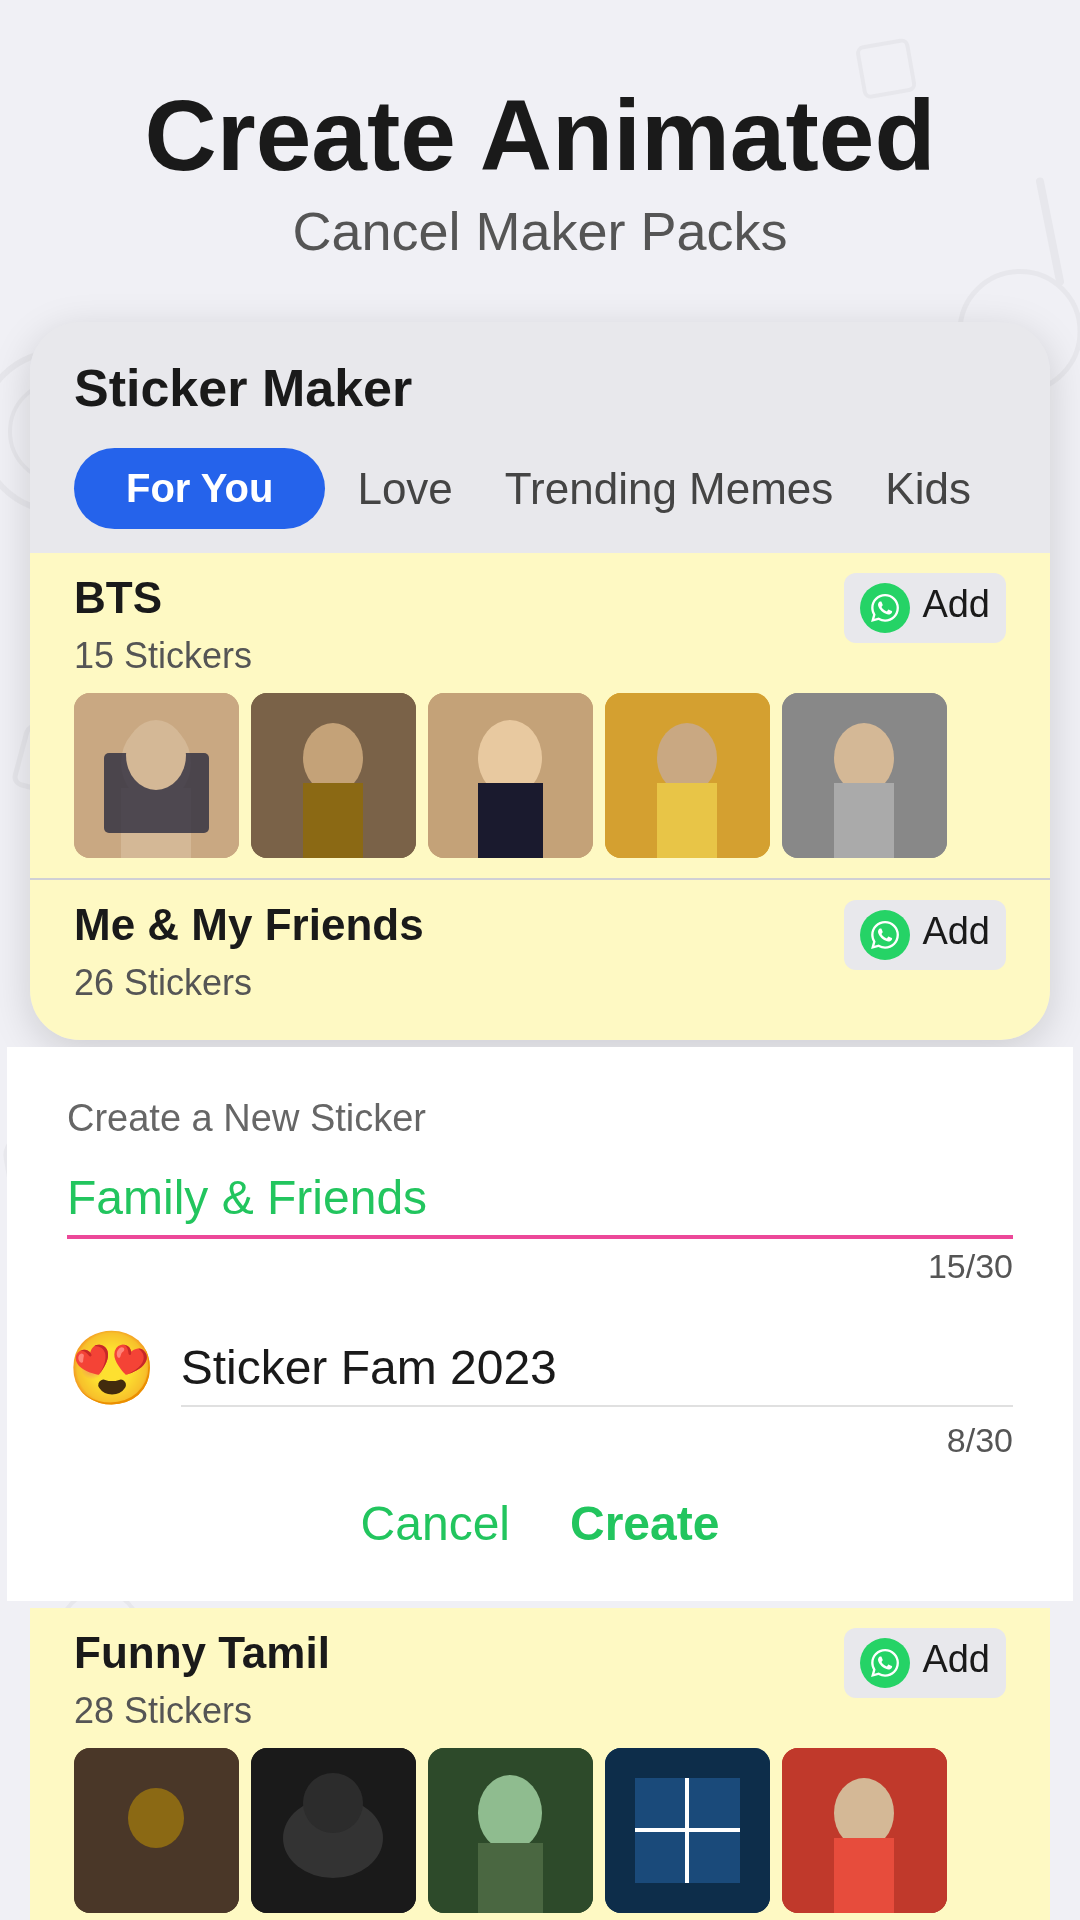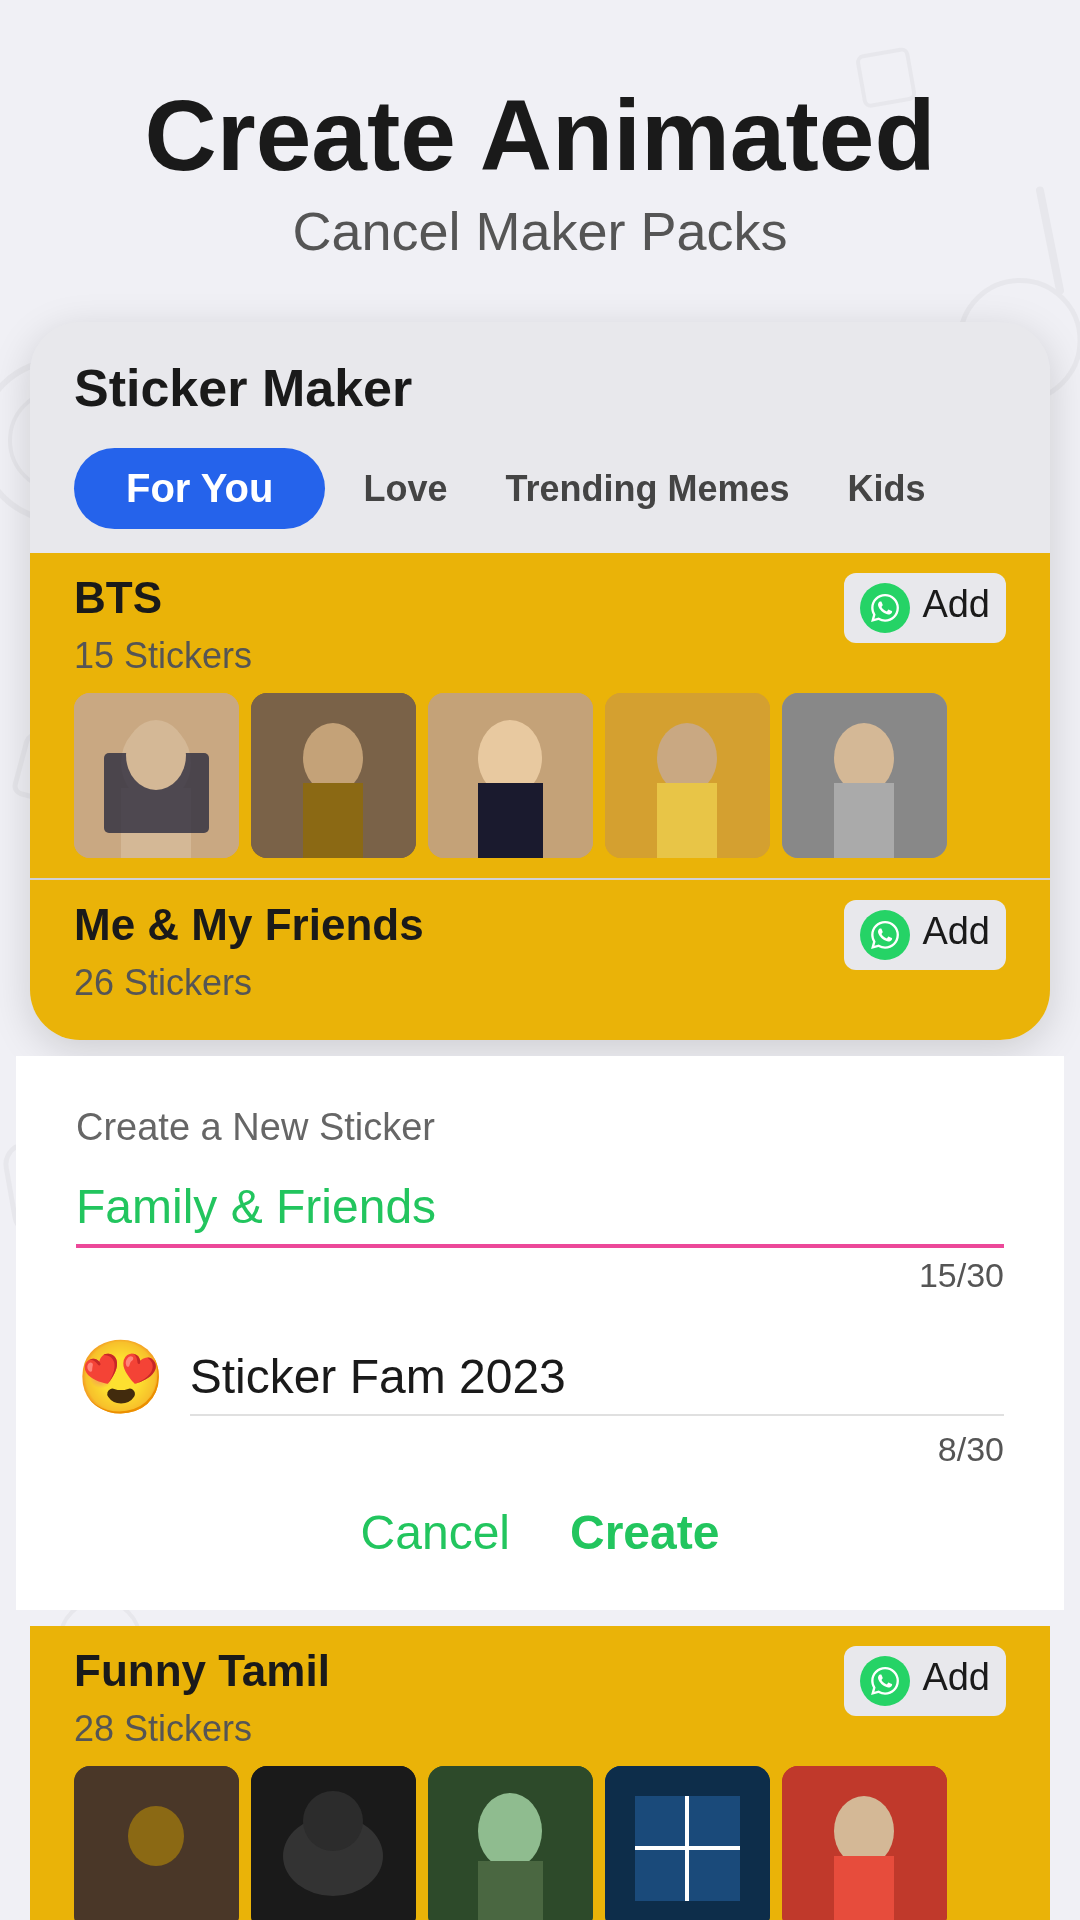--- a/index.html
+++ b/index.html
@@ -72,46 +72,46 @@
       font-size: 52px;
       font-weight: 700;
       color: #1a1a1a;
     }
 
     
     .tabs-row {
       display: flex;
       align-items: center;
       padding: 10px 44px 24px;
-      gap: 8px;
+      gap: 2px;
       overflow: hidden;
     }
 
     .tab-pill {
       background: #2563eb;
       color: white;
       border-radius: 50px;
       padding: 18px 52px;
       font-size: 40px;
       font-weight: 600;
       white-space: nowrap;
       margin-right: 30px;
     }
 
     .tab-plain {
-      font-size: 36px;
+      font-size: 44px;
       color: #444;
-      font-weight: 700;
+      font-weight: 400;
       margin-right: 50px;
       white-space: nowrap;
     }
 
     
     .sticker-pack {
-      background: #eab308;
+      background: #fef9c3;
       padding: 20px 44px;
     }
 
     .pack-header {
       display: flex;
       justify-content: space-between;
       align-items: flex-start;
       margin-bottom: 16px;
     }
 
@@ -177,21 +177,21 @@
     
     .pack-divider {
       height: 2px;
       background: #d0d0d5;
       margin: 0 0;
     }
 
     
     .create-panel {
       background: white;
-      margin: 16px;
+      margin: 7px;
       padding: 50px 60px;
     }
 
     .create-label {
       font-size: 38px;
       color: #666;
       margin-bottom: 20px;
     }
 
     .input-field {

